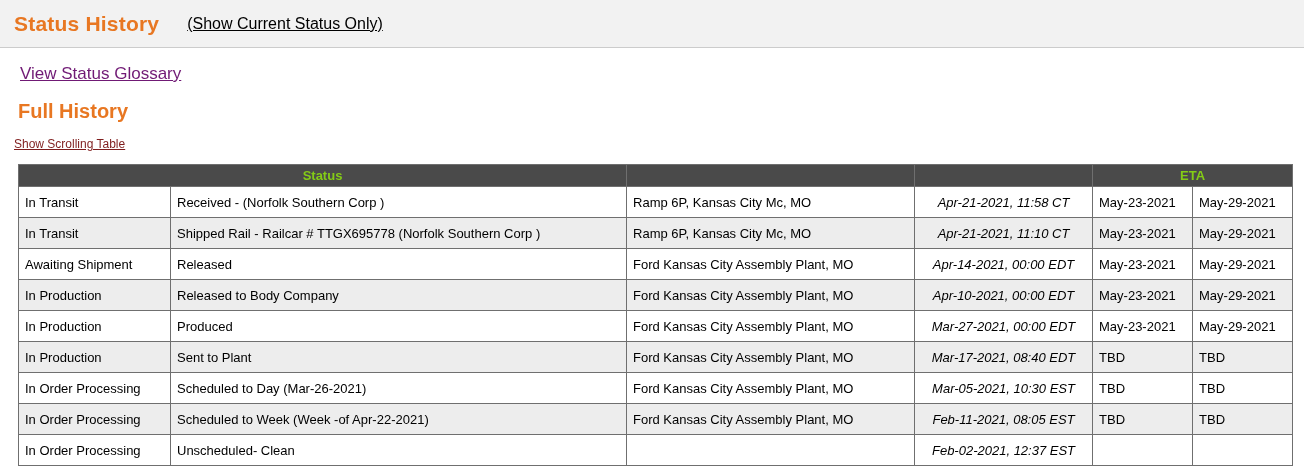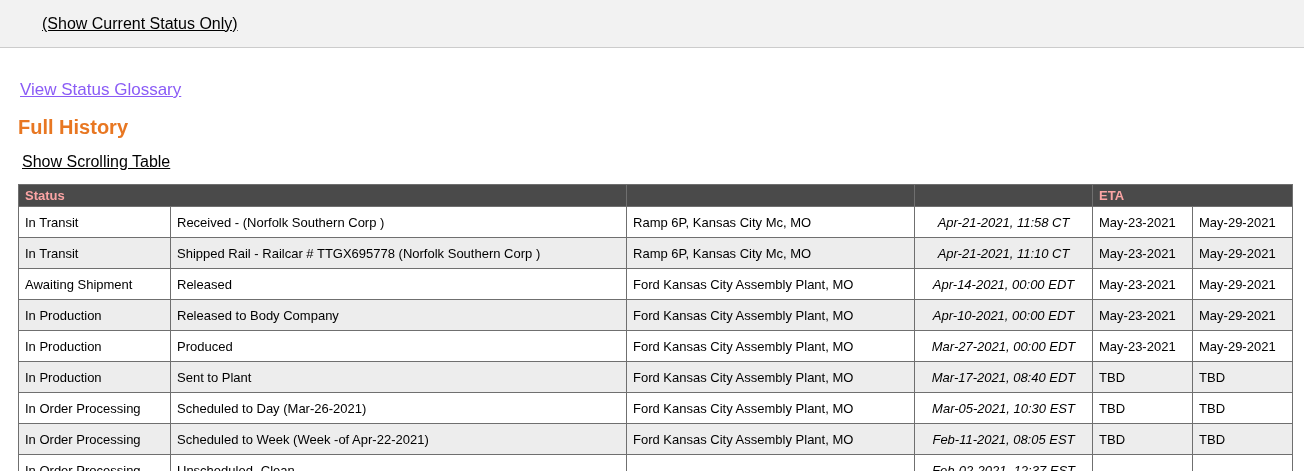--- a/index.html
+++ b/index.html
@@ -40,40 +40,40 @@
     cursor: pointer;
   }
 
   
   .content {
     padding: 0 14px;
     box-sizing: border-box;
   }
   .glossary-link {
     display: inline-block;
-    margin-top: 32px;
+    margin-top: 16px;
     margin-left: 6px;
     font-size: 17px;
-    color: #8b5cf6;
+    color: #701a75;
     text-decoration: underline;
     cursor: pointer;
   }
   .full-history {
     margin-top: 16px;
     margin-left: 4px;
     color: #e87722;
     font-size: 20px;
     font-weight: bold;
   }
   .scrolling-link {
     display: inline-block;
     margin-top: 14px;
-    margin-left: 8px;
-    font-size: 16px;
-    color: #000000;
+    margin-left: 0;
+    font-size: 12px;
+    color: #7f1d1d;
     text-decoration: underline;
     cursor: pointer;
   }
 
   
   table.history {
     margin-top: 13px;
     margin-left: 4px;
     border-collapse: collapse;
     width: 1274px;
@@ -84,23 +84,23 @@
   table.history td {
     border: 1px solid #6f6f6f;
     padding: 3px 6px;
     box-sizing: border-box;
     white-space: nowrap;
     overflow: hidden;
     text-overflow: ellipsis;
   }
   table.history thead tr.group-row th {
     background: #4a4a4a;
-    color: #fca5a5;
-    font-weight: bold;
-    text-align: left;
+    color: #84cc16;
+    font-weight: bold;
+    text-align: center;
     height: 22px;
     font-size: 13px;
     margin-left: 42px;
   }
   table.history thead tr.col-row th {
     background: #4a4a4a;
     color: #ffffff;
     font-weight: bold;
     text-align: center;
     height: 22px;
@@ -123,20 +123,21 @@
   .c-vehicle   { width: 288px; }
   .c-datetime  { width: 178px; text-align: center; }
   .c-start     { width: 100px; }
   .c-end       { width: 100px; }
   .td-center   { text-align: center; font-style: italic; }
 </style>
 </head>
 <body>
 
 <div class="header-bar">
+  <div class="header-title">Status History</div>
   <a class="header-link" href="#">(Show Current Status Only)</a>
 </div>
 
 <div class="content">
   <a class="glossary-link" href="#">View Status Glossary</a>
   <div class="full-history">Full History</div>
   <a class="scrolling-link" href="#">Show Scrolling Table</a>
 
   <table class="history">
     <colgroup>

